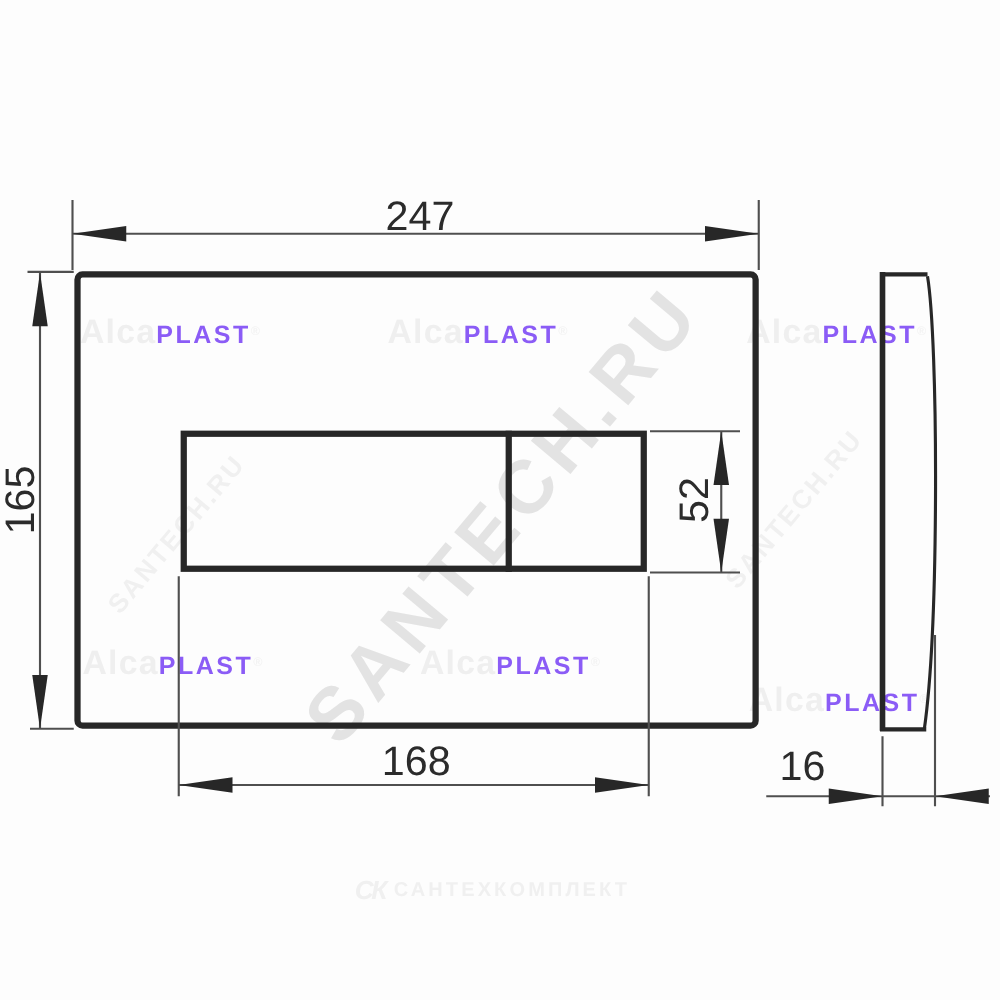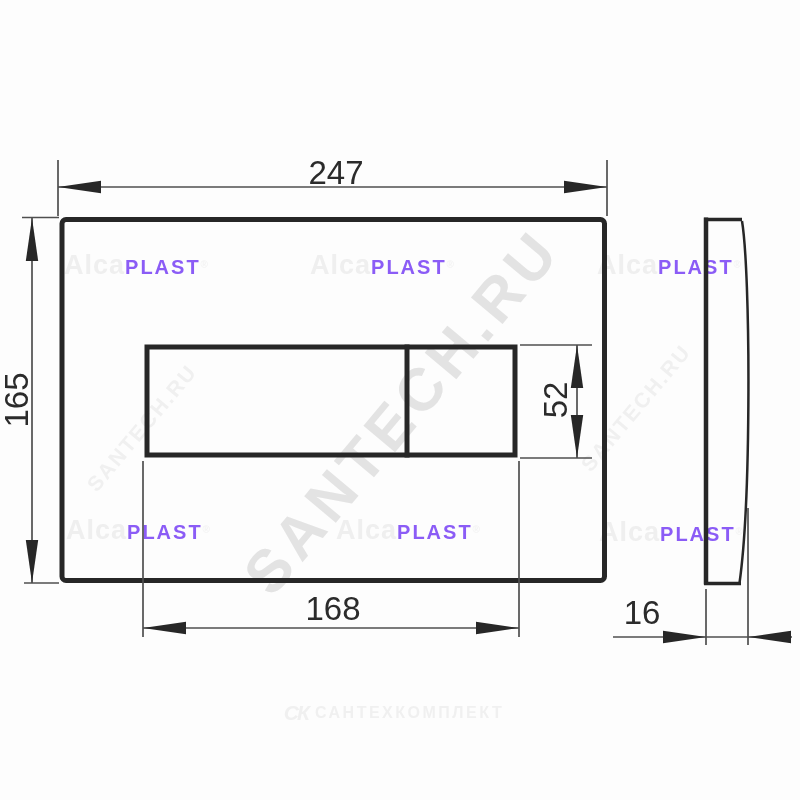--- a/index.html
+++ b/index.html
@@ -41,21 +41,21 @@
 </head>
 <body>
 
 <div id="canvas">
 
   <div class="wm wm-alca" style="left:64px;top:250px"><span class="alca">Alca</span><span class="plast">PLAST</span><span class="reg">®</span></div>
   <div class="wm wm-alca" style="left:310px;top:250px"><span class="alca">Alca</span><span class="plast">PLAST</span><span class="reg">®</span></div>
   <div class="wm wm-alca" style="left:597px;top:250px"><span class="alca">Alca</span><span class="plast">PLAST</span><span class="reg">®</span></div>
   <div class="wm wm-alca" style="left:66px;top:515px"><span class="alca">Alca</span><span class="plast">PLAST</span><span class="reg">®</span></div>
   <div class="wm wm-alca" style="left:336px;top:515px"><span class="alca">Alca</span><span class="plast">PLAST</span><span class="reg">®</span></div>
-  <div class="wm wm-alca" style="left:599px;top:517px"><span class="alca">Alca</span><span class="plast">PLAST</span><span class="reg">®</span></div>
+  <div class="wm wm-alca" style="left:599px;top:545px"><span class="alca">Alca</span><span class="plast">PLAST</span><span class="reg">®</span></div>
 
   <div class="wm wm-site-small" style="left:142px;top:428px">SANTECH.RU</div>
   <div class="wm wm-site-big" style="left:402px;top:412px">SANTECH.RU</div>
   <div class="wm wm-site-small" style="left:636px;top:408px">SANTECH.RU</div>
 
   <div class="wm wm-footer" style="left:394px;top:713px">
     <span class="glyph">СК</span>
     <span class="name">САНТЕХКОМПЛЕКТ</span>
   </div>
 

